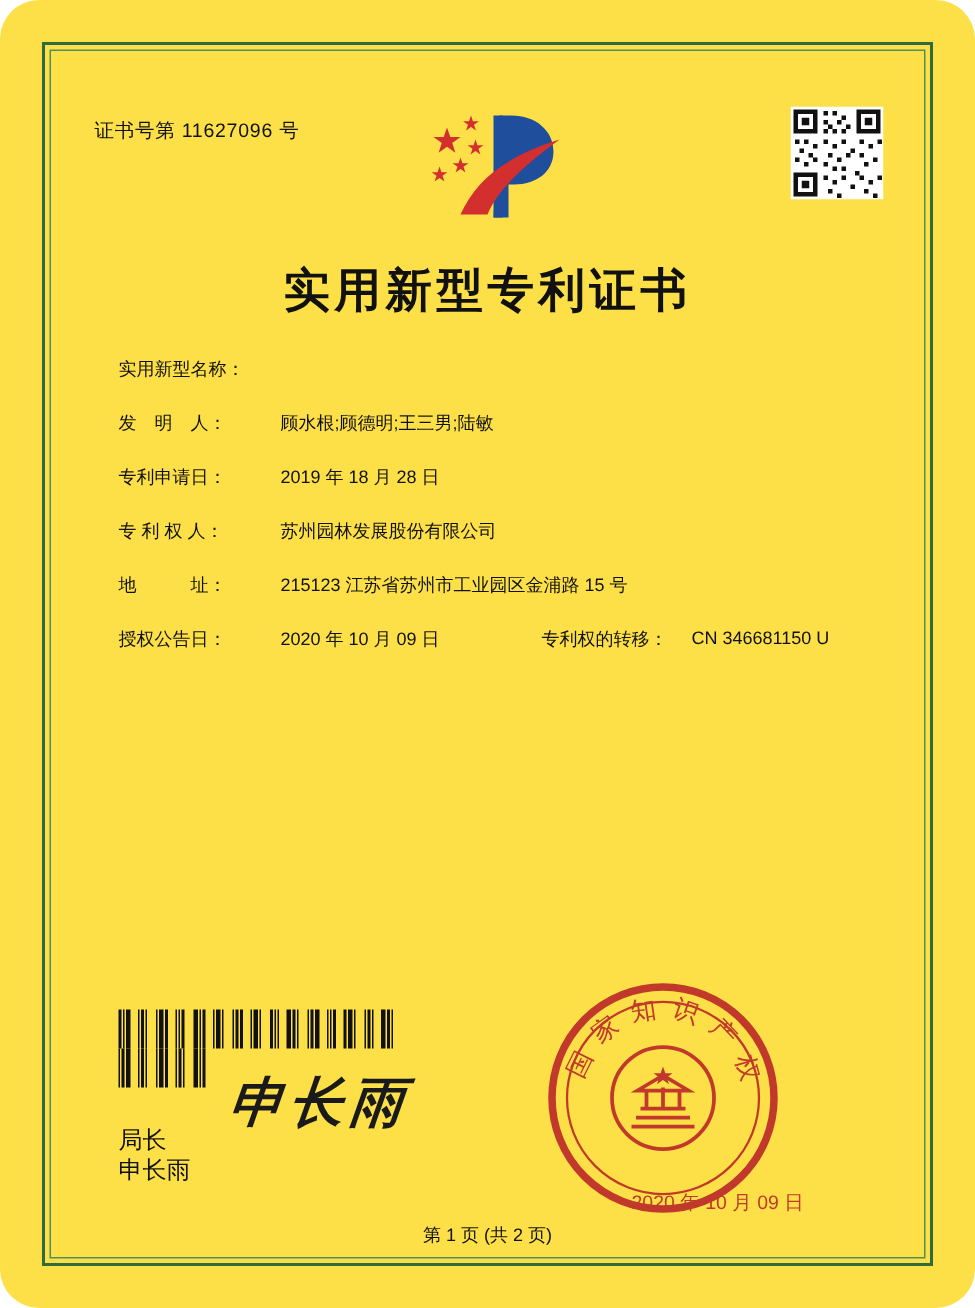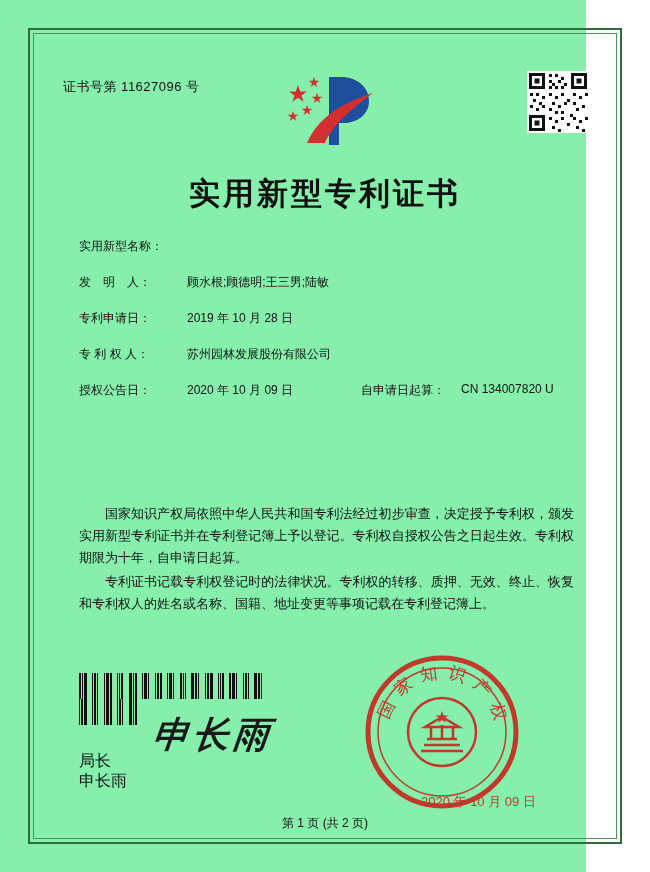--- a/index.html
+++ b/index.html
@@ -12,23 +12,24 @@
     height: 872px;
     font-family: "Liberation Sans", sans-serif;
     color: #1a1a1a;
     position: relative;
     overflow: hidden;
   }
 
   .page {
     position: absolute;
     left: 0; top: 0;
-    width: 586px;
+    width: 650px;
     height: 872px;
-    background: #86efac;
+    background: #fde047;
+    border-radius: 26px;
   }
 
   
   .border-outer {
     position: absolute;
     left: 28px; top: 28px;
     width: 594px;
     height: 816px;
     border: 2px solid #2f6b3f;
     box-sizing: border-box;
@@ -309,38 +310,38 @@
     <div class="fields">
       <div class="field-row">
         <span class="field-label">实用新型名称：</span>
       </div>
       <div class="field-row">
         <span class="field-label">发　明　人：</span>
         <span class="field-value">顾水根;顾德明;王三男;陆敏</span>
       </div>
       <div class="field-row">
         <span class="field-label">专利申请日：</span>
-        <span class="field-value">2019 年 10 月 28 日</span>
+        <span class="field-value">2019 年 18 月 28 日</span>
       </div>
       <div class="field-row">
         <span class="field-label">专 利 权 人：</span>
         <span class="field-value">苏州园林发展股份有限公司</span>
       </div>
       <div class="field-row">
+        <span class="field-label">地　　　址：</span>
+        <span class="field-value">215123 江苏省苏州市工业园区金浦路 15 号</span>
+      </div>
+      <div class="field-row">
         <span class="field-label">授权公告日：</span>
         <span class="field-value">2020 年 10 月 09 日</span>
-        <span class="field-label2">自申请日起算：</span>
-        <span class="field-value2">CN 134007820 U</span>
-      </div>
-    </div>
-
-    <div class="paras">
-      <p class="para">国家知识产权局依照中华人民共和国专利法经过初步审查，决定授予专利权，颁发实用新型专利证书并在专利登记簿上予以登记。专利权自授权公告之日起生效。专利权期限为十年，自申请日起算。</p>
-      <p class="para">专利证书记载专利权登记时的法律状况。专利权的转移、质押、无效、终止、恢复和专利权人的姓名或名称、国籍、地址变更等事项记载在专利登记簿上。</p>
-    </div>
+        <span class="field-label2">专利权的转移：</span>
+        <span class="field-value2">CN 346681150 U</span>
+      </div>
+    </div>
+
 
     <div class="barcode">
       <span style="width:2px"></span><span style="width:1px"></span><span style="width:3px"></span>
       <span style="width:1px"></span><span style="width:2px"></span><span style="width:1px"></span>
       <span style="width:1px"></span><span style="width:3px"></span><span style="width:2px"></span>
       <span style="width:1px"></span><span style="width:1px"></span><span style="width:2px"></span>
       <span style="width:3px"></span><span style="width:1px"></span><span style="width:2px"></span>
       <span style="width:1px"></span><span style="width:3px"></span><span style="width:1px"></span>
       <span style="width:1px"></span><span style="width:2px"></span><span style="width:2px"></span>
       <span style="width:1px"></span><span style="width:3px"></span><span style="width:1px"></span>

